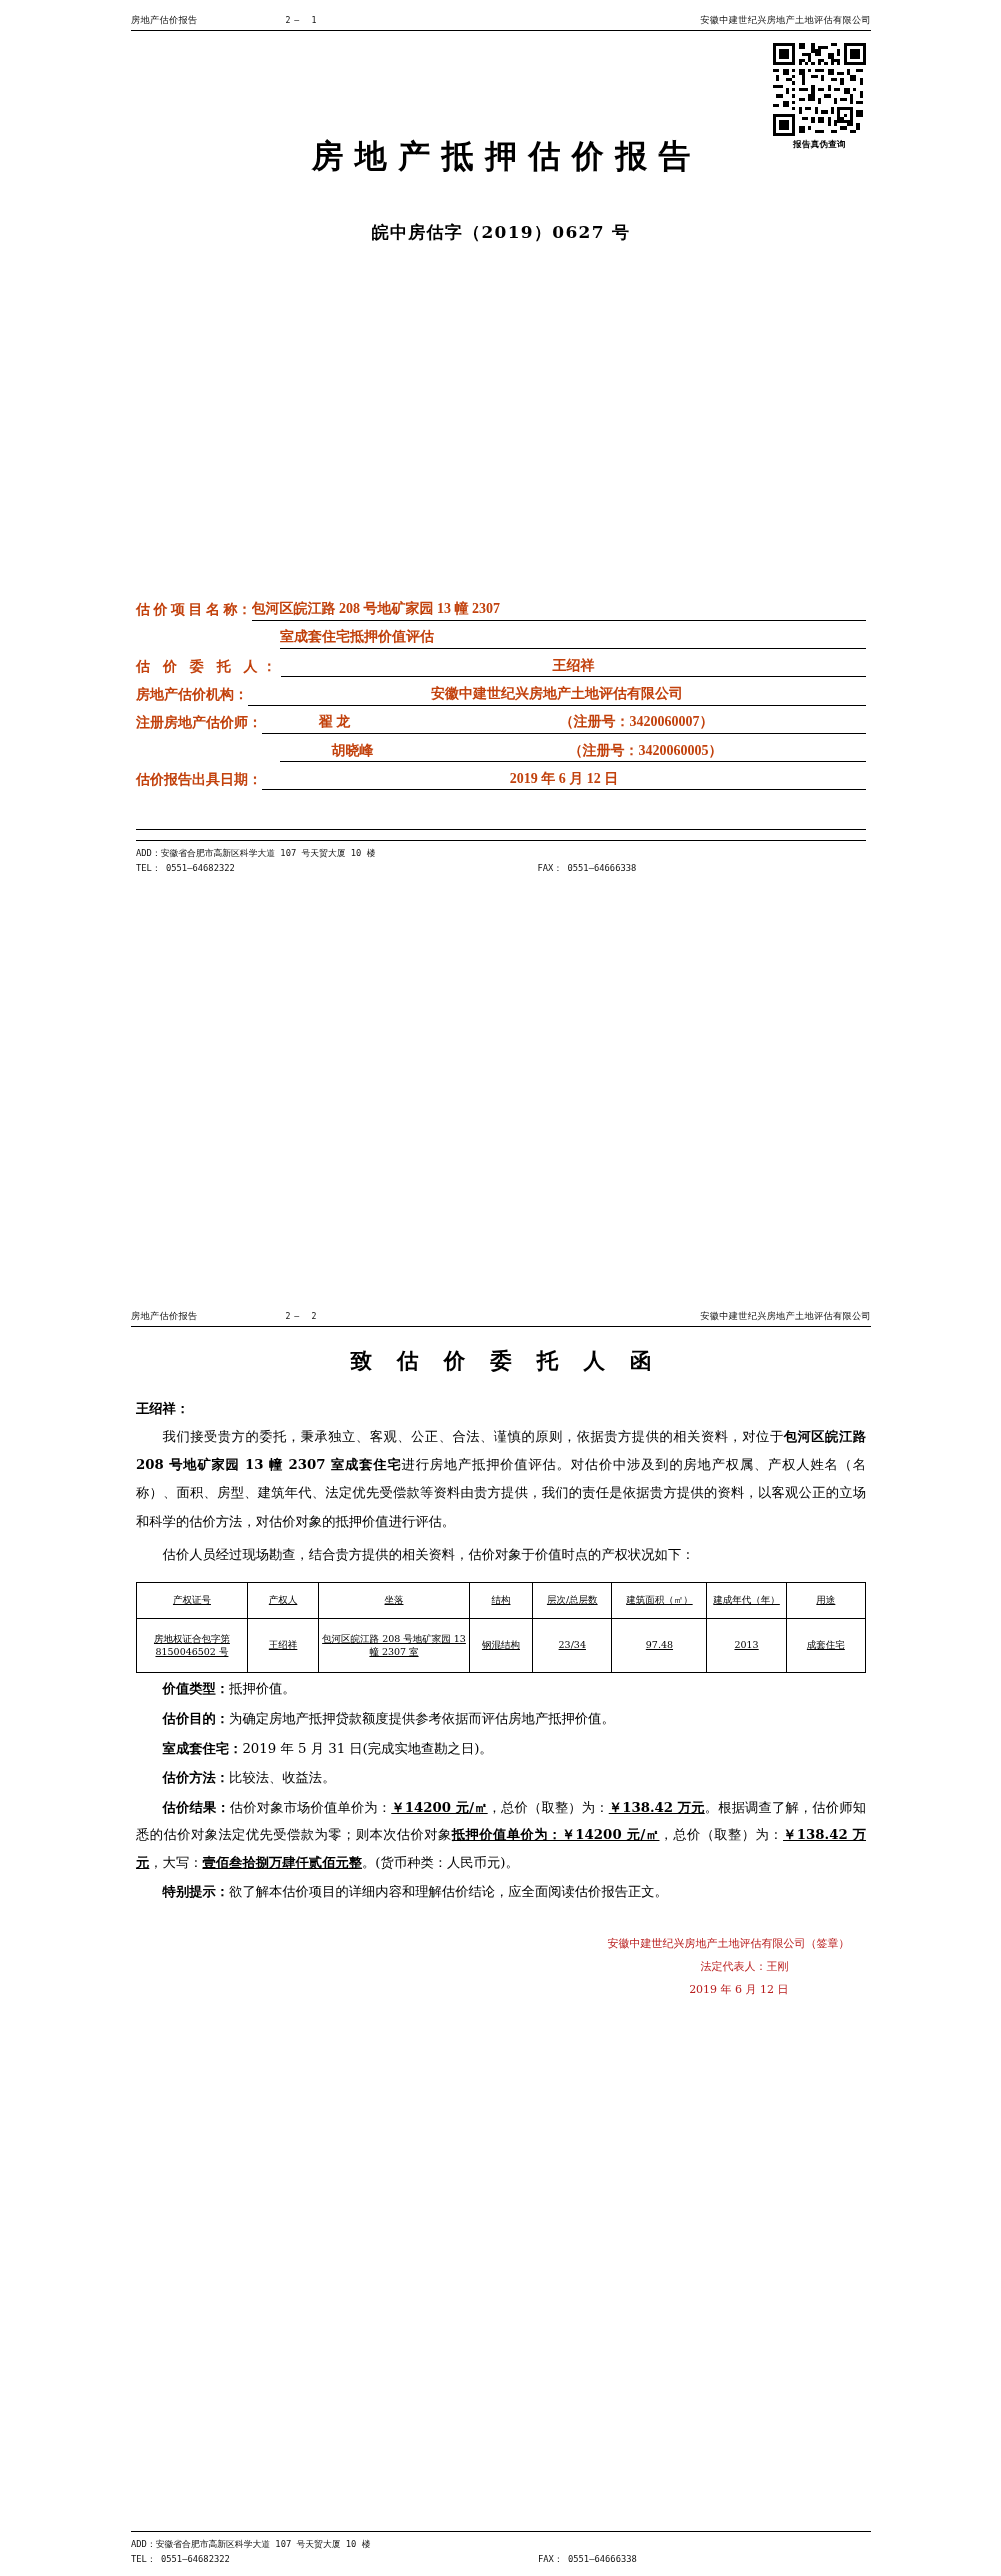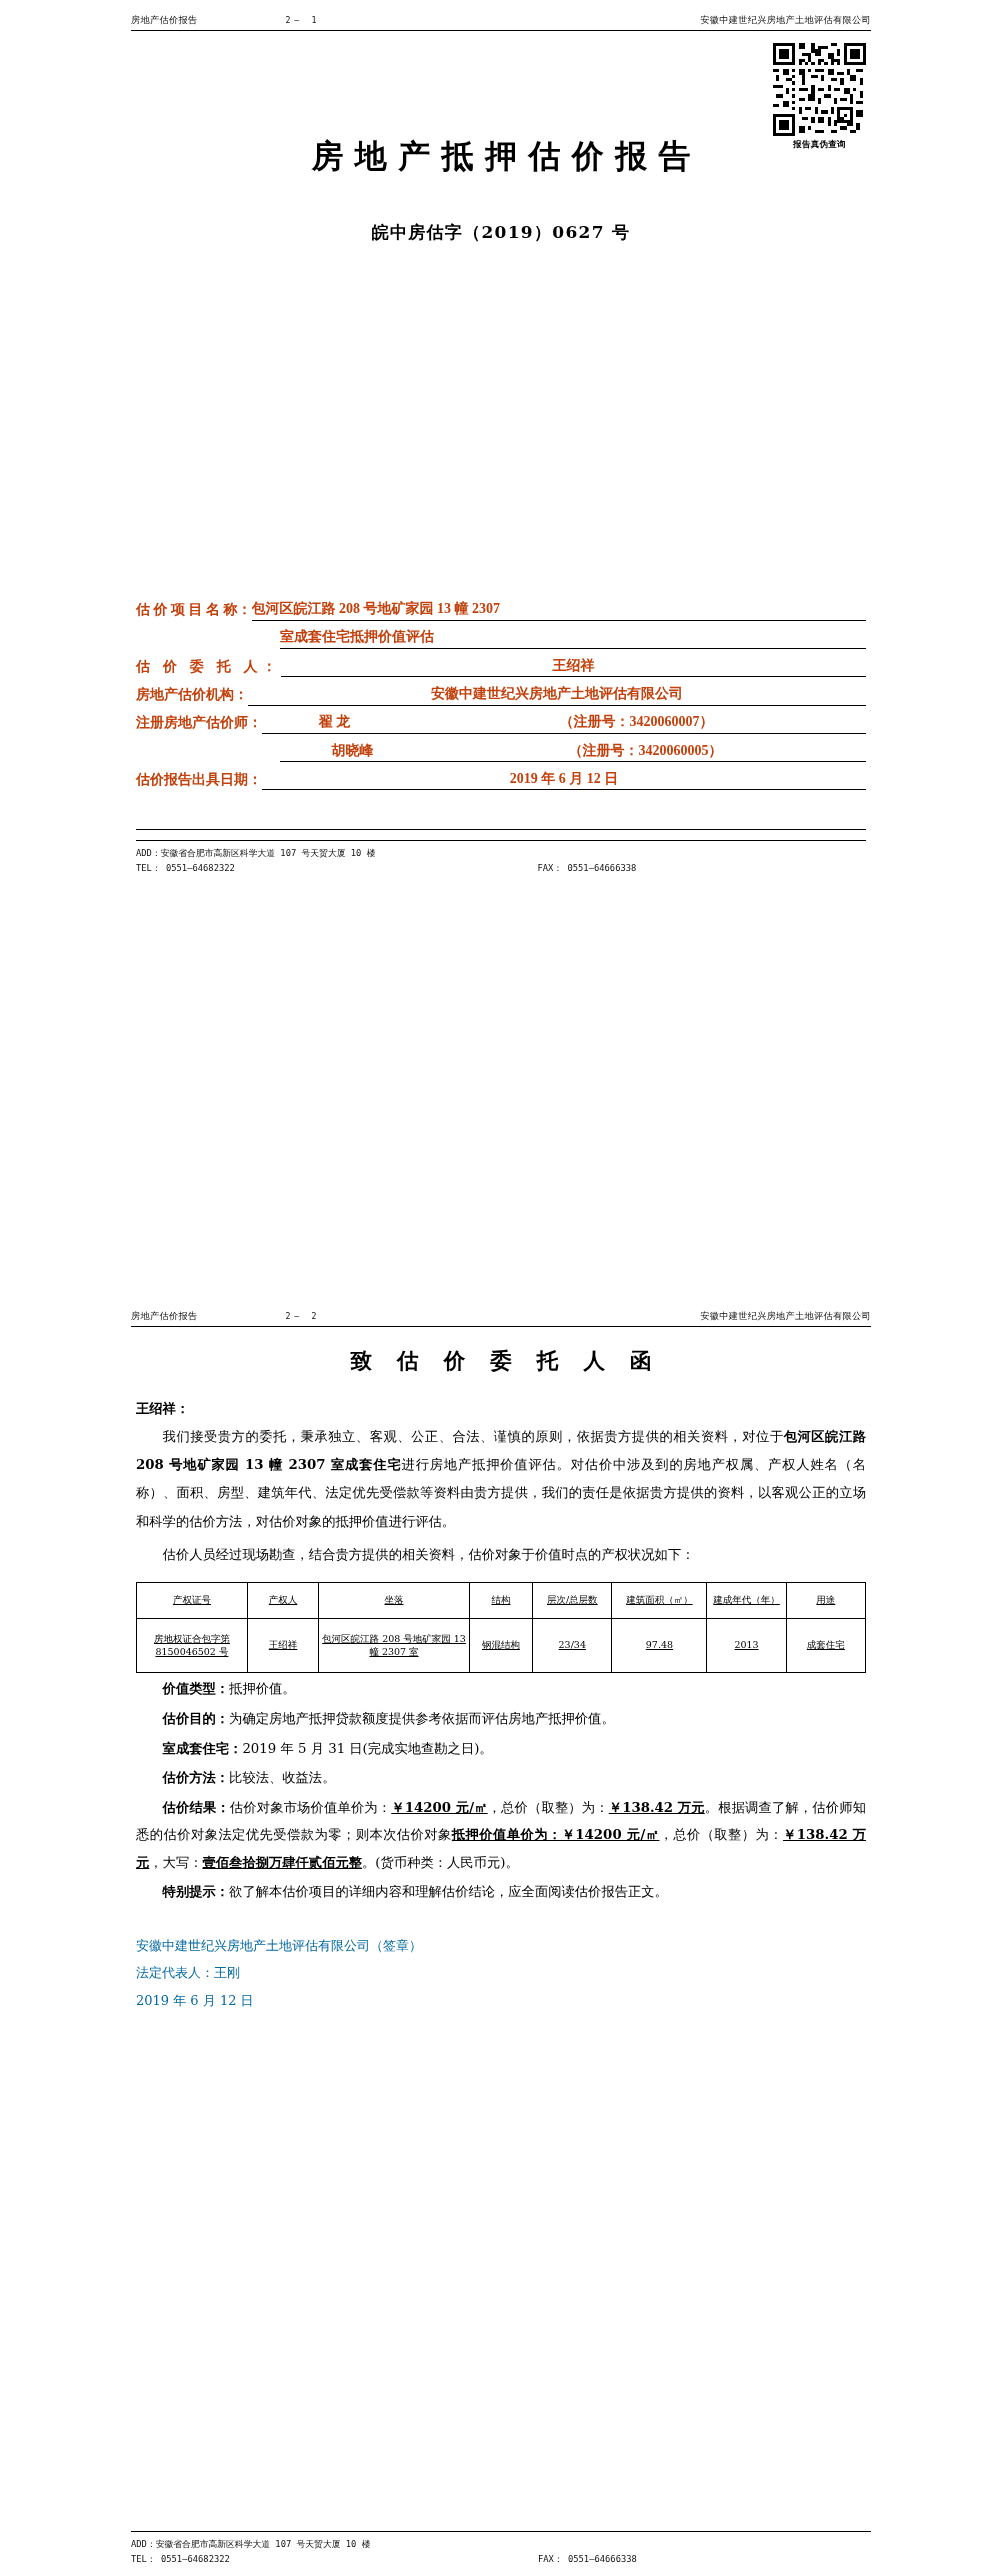--- a/index.html
+++ b/index.html
@@ -217,23 +217,23 @@
     text-indent: 2em;
     text-align: justify;
     margin-top: 2.5px;
   }
   .rline .lab { font-weight: bold; }
   .rline .ul { text-decoration: underline; font-weight: bold; }
 
   
   .sign {
     font-family: "DejaVu Serif", "Liberation Serif", serif;
-    font-size: 13px;
-    color: #0369a1;
-    text-align: left;
+    font-size: 11px;
+    color: #b91c1c;
+    text-align: right;
     line-height: 2.1;
     margin-top: 26.5px;
     padding-right: 16.4px;
   }
   .sign .l2, .sign .l3 { padding-right: 61px; }
   .foot-abs-2 {
     position: absolute;
     left: 131px;
     right: 131px;
     bottom: 8.8px;

